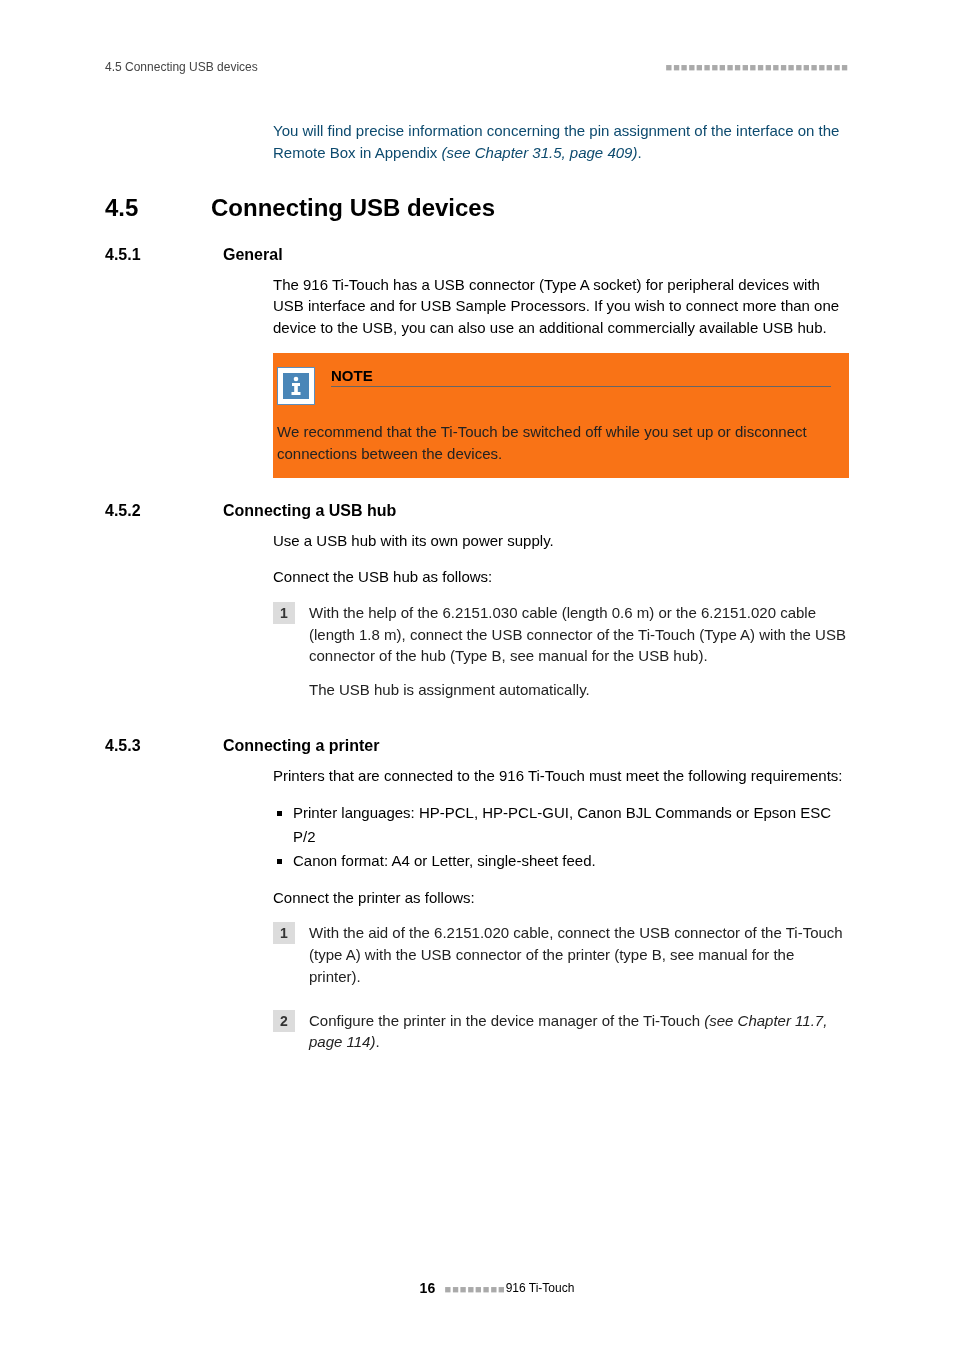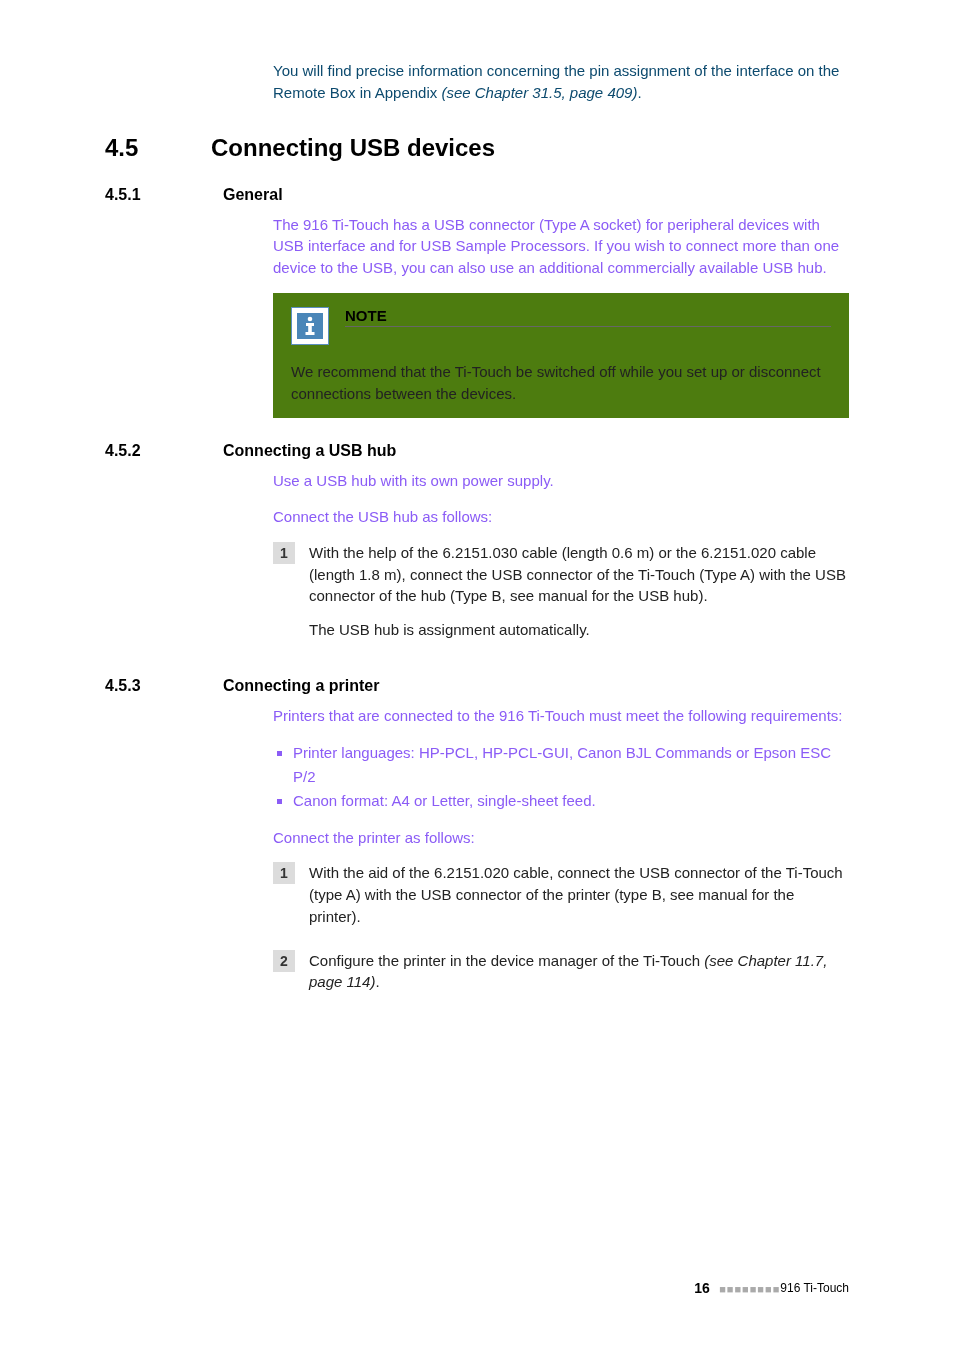--- a/index.html
+++ b/index.html
@@ -51,27 +51,27 @@
     margin-bottom: 10px;
     margin-top: 24px;
     align-items: center;
   }
   .h2row .num { width: 70px; }
   .h1row .num { width: 70px; }
   .body {
     margin-left: 168px;
     font-size: 15px;
     line-height: 1.45;
-    color: #8b5cf6;
+    color: #000000;
   }
   .body p { margin: 0 0 14px 0; }
   .note {
     margin-left: 168px;
-    background: #4d7c0f;
-    padding: 14px 18px 14px 18px;
+    background: #f97316;
+    padding: 14px 18px 14px 4px;
     margin-top: 4px;
     margin-bottom: 8px;
   }
   .note-hdr {
     display: flex;
     align-items: flex-start;
     gap: 16px;
   }
   .note-icon {
     width: 38px; height: 38px;
@@ -115,33 +115,37 @@
     padding-left: 20px;
   }
   ul.req li {
     font-size:15px; line-height:1.6;
     list-style: square;
   }
   .footer {
     position:absolute;
     bottom: 54px;
     left: 105px; right:105px;
-    display:flex; justify-content:flex-end; align-items:center;
+    display:flex; justify-content:center; align-items:center;
     font-size:12px;
     margin-left:40px;
   }
   .footer .pg { font-weight:700; font-size:14px; }
   .footer .dots2 { color:#aaa; letter-spacing:1px; font-size:11px; margin-left:6px;}
   .ital { font-style: italic; }
 </style>
 </head>
 <body>
 
 <div class="page">
 
+  <div class="hdr">
+    <span>4.5 Connecting USB devices</span>
+    <span class="dots">■■■■■■■■■■■■■■■■■■■■■■■■</span>
+  </div>
 
   <div class="intro">
     <span>You will find precise information concerning the pin assignment of the interface on the Remote Box in Appendix </span><span class="ital">(see Chapter 31.5, page 409)</span><span>.</span>
   </div>
 
   <div class="h1row">
     <span class="num">4.5</span>
     <span>Connecting USB devices</span>
   </div>
 

